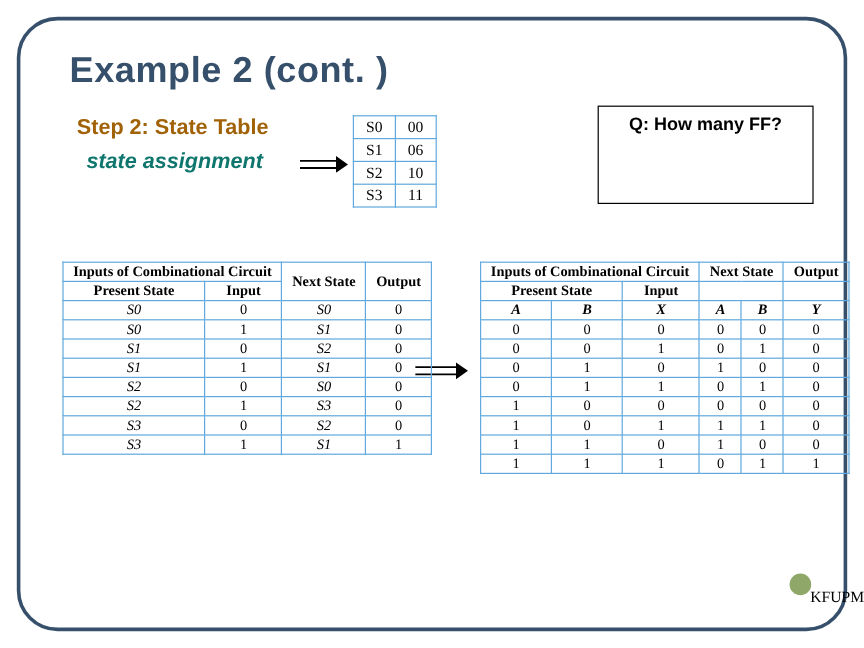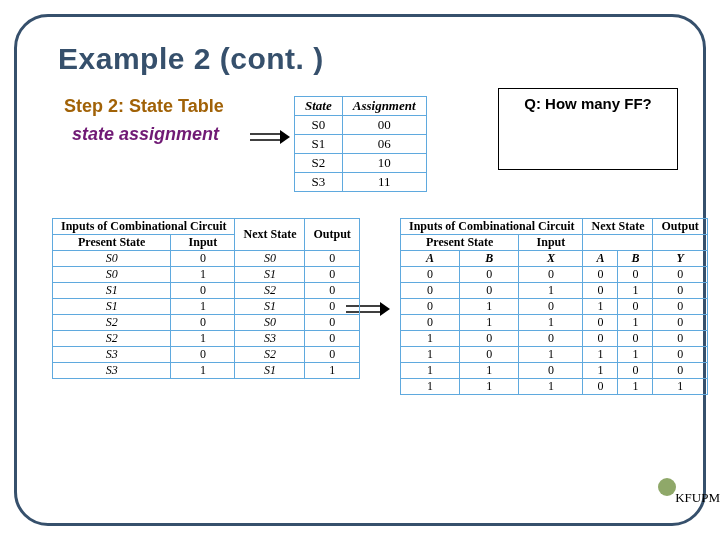--- a/index.html
+++ b/index.html
@@ -40,21 +40,21 @@
     font-size: 18px;
     font-weight: 700;
     color: #a16207;
   }
   .state-assign-label {
     position: absolute;
     left: 72px; top: 124px;
     font-size: 18px;
     font-style: italic;
     font-weight: 700;
-    color: #701a75;
+    color: #0f766e;
   }
   .q-box {
     position: absolute;
     top: 88px; left: 498px;
     width: 180px; height: 82px;
     border: 1px solid #000;
   }
   .q1 {
     position: absolute;
     top: 6px; left: 0; right: 0;
@@ -141,24 +141,20 @@
 <div class="arrow" style="left:346px; top:300px;">
   <svg width="44" height="16">
       <line x1="0" y1="6" x2="34" y2="6" stroke="#000" stroke-width="1.5"></line>
       <line x1="0" y1="12" x2="34" y2="12" stroke="#000" stroke-width="1.5"></line>
       <polygon points="34,2 44,9 34,16" fill="#000"></polygon>
     </svg>
 </div>
 
 <table class="tbl assign-tbl">
   <tbody>
-      <tr>
-    <th class="hdr">State</th>
-    <th class="hdr">Assignment</th>
-  </tr>
   <tr>
         <td>S0</td>
         <td>00</td>
       </tr>
   <tr>
         <td>S1</td>
         <td>06</td>
       </tr>
   <tr>
         <td>S2</td>

